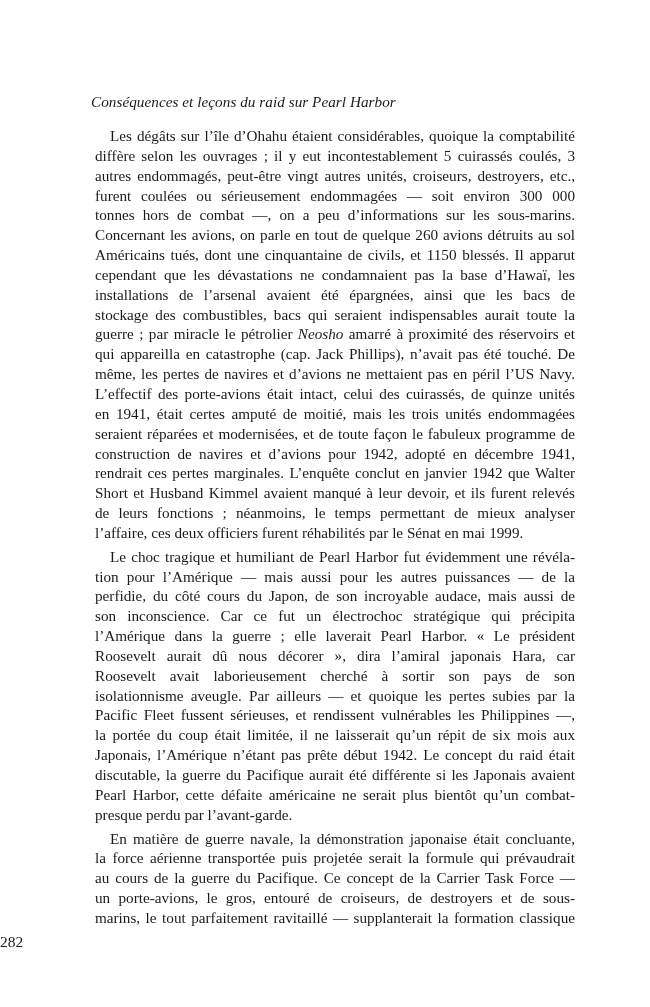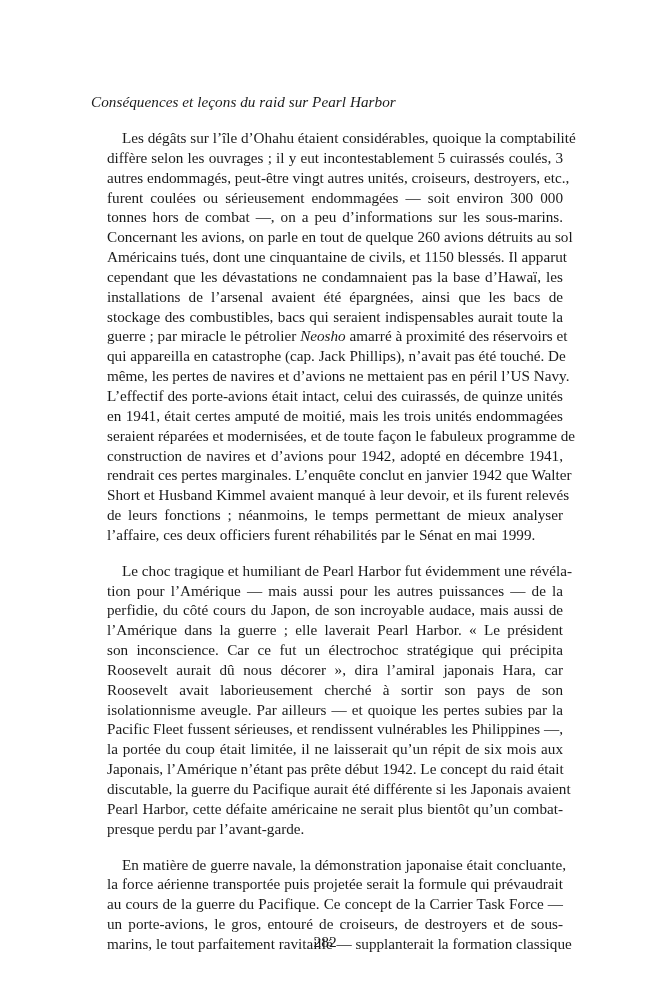--- a/index.html
+++ b/index.html
@@ -27,41 +27,41 @@
       font-size: 15.2px;
       line-height: 20px;
       margin: 0 0 14px 15px;
       letter-spacing: 0.05px;
     }
     .para {
       font-size: 15.2px;
       line-height: 19.85px;
       text-align: justify;
       text-indent: 15px;
-      margin: 16px;
+      margin: 4px;
       hyphens: manual;
     }
     .line {
       display: block;
       text-align: justify;
       text-align-last: justify;
       white-space: nowrap;
     }
     .line.last {
       text-align-last: left;
     }
     .line.indent {
       padding-left: 15px;
     }
     .page-number {
       position: absolute;
       top: 932px;
       left: 0;
       width: 650px;
-      text-align: center;
+      text-align: left;
       font-size: 15.5px;
       line-height: 20px;
     }
     i { font-style: italic; }
   </style>
 </head>
 <body>
 
 <div class="page">
   <h2 class="section-title">Conséquences et leçons du raid sur Pearl Harbor</h2>
@@ -87,22 +87,22 @@
     <span class="line">rendrait ces pertes marginales. L’enquête conclut en janvier 1942 que Walter</span>
     <span class="line">Short et Husband Kimmel avaient manqué à leur devoir, et ils furent relevés</span>
     <span class="line">de leurs fonctions ; néanmoins, le temps permettant de mieux analyser</span>
     <span class="line last">l’affaire, ces deux officiers furent réhabilités par le Sénat en mai 1999.</span>
   </div>
 
   <div class="para">
     <span class="line indent">Le choc tragique et humiliant de Pearl Harbor fut évidemment une révéla-</span>
     <span class="line">tion pour l’Amérique — mais aussi pour les autres puissances — de la</span>
     <span class="line">perfidie, du côté cours du Japon, de son incroyable audace, mais aussi de</span>
+    <span class="line">son inconscience. Car ce fut un électrochoc stratégique qui précipita</span>
     <span class="line">l’Amérique dans la guerre ; elle laverait Pearl Harbor. « Le président</span>
-    <span class="line">son inconscience. Car ce fut un électrochoc stratégique qui précipita</span>
     <span class="line">Roosevelt aurait dû nous décorer », dira l’amiral japonais Hara, car</span>
     <span class="line">Roosevelt avait laborieusement cherché à sortir son pays de son</span>
     <span class="line">isolationnisme aveugle. Par ailleurs — et quoique les pertes subies par la</span>
     <span class="line">Pacific Fleet fussent sérieuses, et rendissent vulnérables les Philippines —,</span>
     <span class="line">la portée du coup était limitée, il ne laisserait qu’un répit de six mois aux</span>
     <span class="line">Japonais, l’Amérique n’étant pas prête début 1942. Le concept du raid était</span>
     <span class="line">discutable, la guerre du Pacifique aurait été différente si les Japonais avaient</span>
     <span class="line">Pearl Harbor, cette défaite américaine ne serait plus bientôt qu’un combat-</span>
     <span class="line last">presque perdu par l’avant-garde.</span>
   </div>

